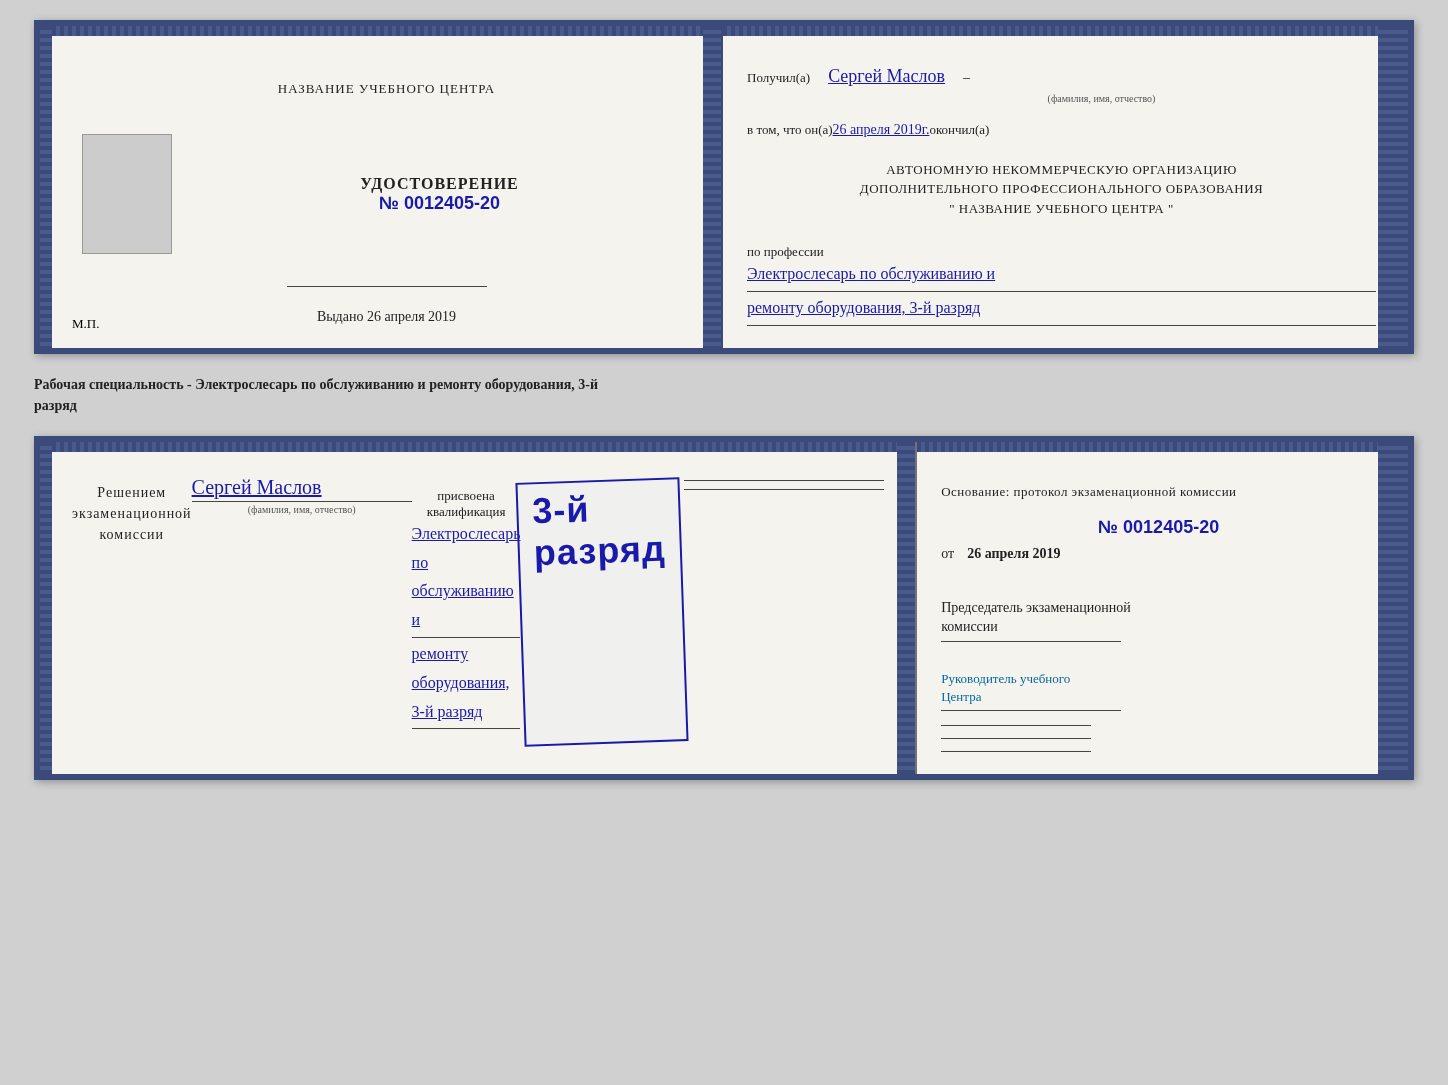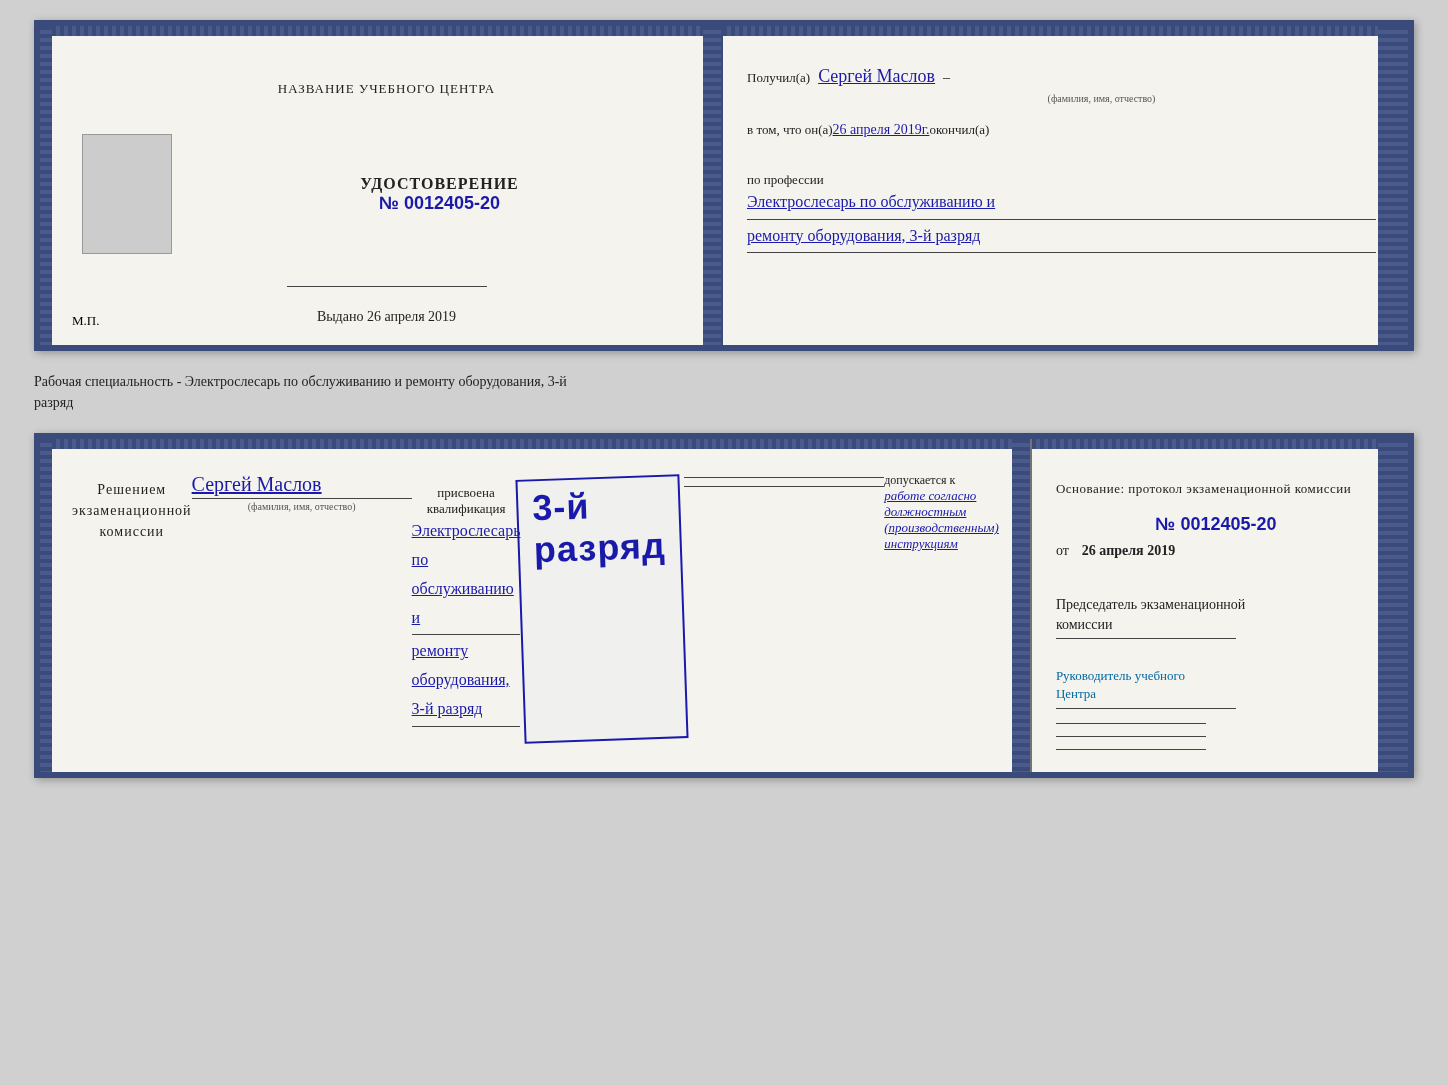--- a/index.html
+++ b/index.html
@@ -194,20 +194,21 @@
       margin: 2px 0;
     }
 
     
     .between-label {
       width: 1380px;
       font-size: 14px;
       color: #222;
       line-height: 1.5;
       padding: 4px 0;
+      font-weight: bold;
     }
 
     
     .second-left {
       flex: 1;
       border-right: 2px solid #737373;
       padding: 20px 31px 20px 20px;
       display: flex;
       flex-direction: row;
       position: relative;
@@ -347,33 +348,38 @@
       <span class="handwritten">26 апреля 2019</span>
     </div>
 
     <div class="mp-line">М.П.</div>
     <div class="side-decoration"></div>
   </div>
 
   <div class="page-right">
     <div class="top-decoration"></div>
 
-    <div style="margin-top:20px; display:flex; align-items:baseline; gap:8px; flex-wrap:wrap;">
+    <div style="margin-top:20px; display:flex; align-items:baseline; gap:18px; flex-wrap:wrap;">
       <span class="right-line">Получил(а)</span>
       <span class="handwritten-name">Сергей Маслов</span>
       <span style="font-size:14px; color:#222;">–</span>
     </div>
     <div class="small-label" style="margin-left:80px;">(фамилия, имя, отчество)</div>
 
     <div style="margin-top:14px; display:flex; align-items:baseline; gap:0; flex-wrap:wrap;">
       <span class="right-line">в том, что он(а)</span>
       <span class="handwritten-date">26 апреля 2019г.</span>
       <span class="right-line">окончил(а)</span>
     </div>
 
+    <div style="margin-top:14px;">
+      <div class="block-center-text">АВТОНОМНУЮ НЕКОММЕРЧЕСКУЮ ОРГАНИЗАЦИЮ</div>
+      <div class="block-center-text">ДОПОЛНИТЕЛЬНОГО ПРОФЕССИОНАЛЬНОГО ОБРАЗОВАНИЯ</div>
+      <div class="block-center-text">"  НАЗВАНИЕ УЧЕБНОГО ЦЕНТРА  "</div>
+    </div>
 
     <div style="margin-top:12px;">
       <div class="profession-label">по профессии</div>
       <div class="profession-handwritten">Электрослесарь по обслуживанию и</div>
       <div class="divider-line"></div>
       <div class="profession-handwritten">ремонту оборудования, 3-й разряд</div>
       <div class="divider-line"></div>
     </div>
 
     <div class="side-decoration"></div>
@@ -415,24 +421,20 @@
       <div class="stamp-box">
         <div class="stamp-text">3-й разряд</div>
       </div>
     </div>
 
     <div style="margin-top:16px;">
       <div class="divider-line" style="width:200px;"></div>
       <div class="divider-line" style="width:200px; margin-top:8px;"></div>
     </div>
 
-    <div style="margin-top:14px; font-size:12px; color:#222;">
-      <span>допускается к</span>
-      <span class="allowed-handwritten"> работе согласно должностным<br>(производственным) инструкциям</span>
-    </div>
 
     <div class="side-decoration"></div>
   </div>
 
   <div class="second-right">
     <div class="top-decoration"></div>
 
     <div style="margin-top:20px;">
       <div class="basis-text">Основание: протокол экзаменационной комиссии</div>
     </div>

